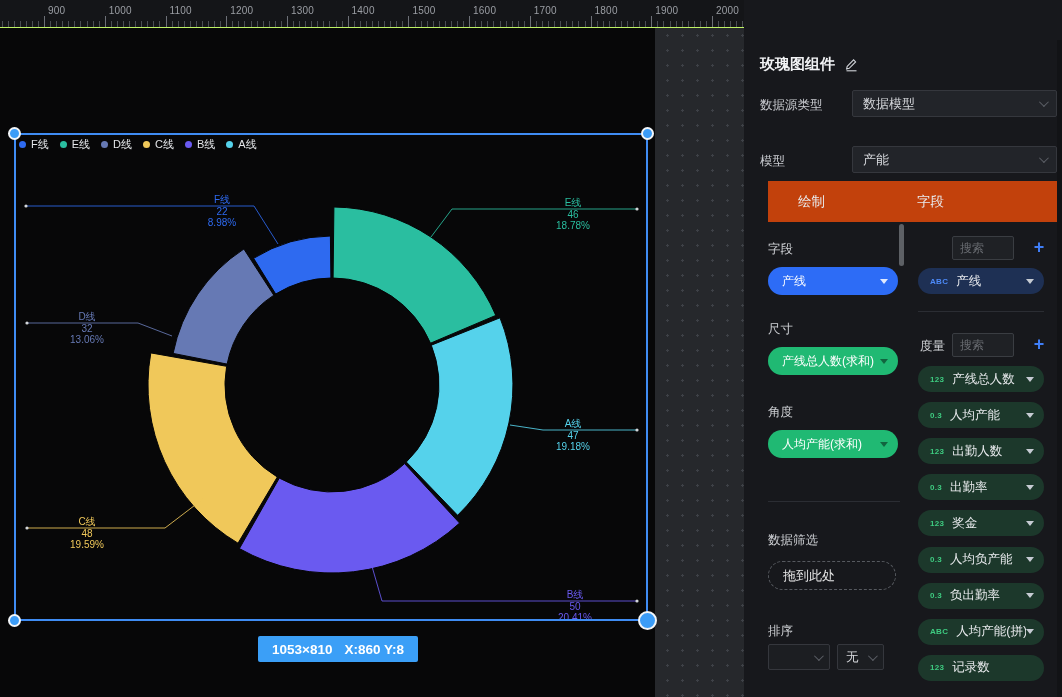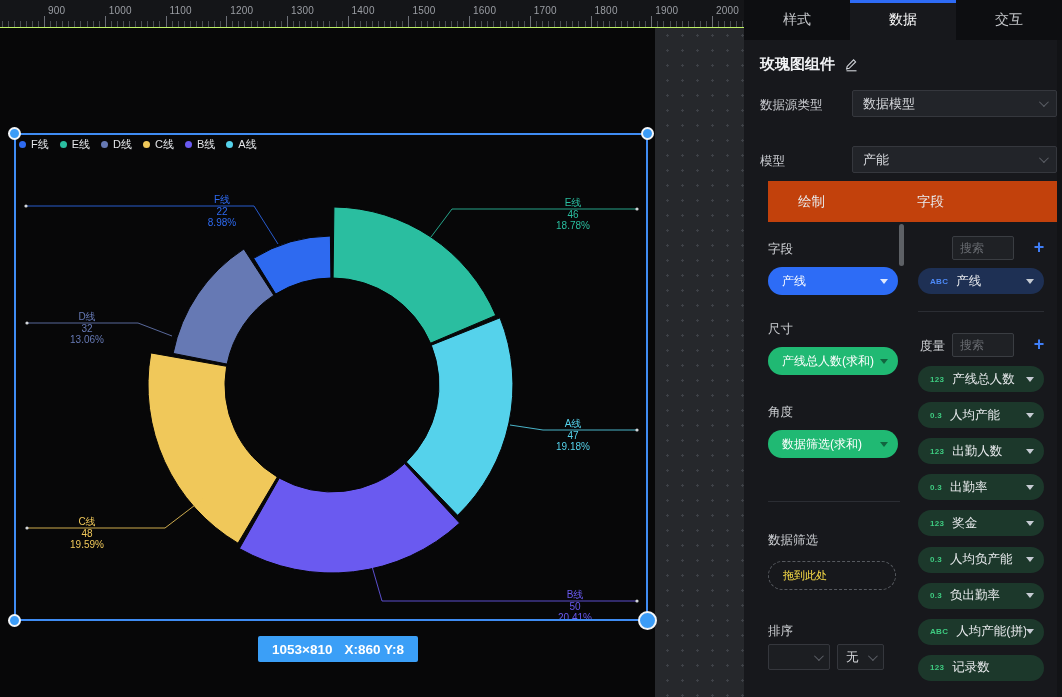--- a/index.html
+++ b/index.html
@@ -74,21 +74,21 @@
   .pill { position:absolute; height:28px; border-radius:14px; display:flex; align-items:center;
     padding:0 10px 0 14px; font-size:12px; color:#ffffff; cursor:pointer; white-space:nowrap; }
   .pill .tri { margin-left:auto; width:0; height:0; border-left:4px solid transparent;
     border-right:4px solid transparent; border-top:5px solid rgba(0,0,0,.45); }
   .pill-blue { left:24px; width:130px; background:#2d6cf6; }
   .pill-blue .tri { border-top-color:rgba(255,255,255,.85); }
   .pill-green { left:24px; width:130px; background:#20b973; }
 
   .dashed-box { position:absolute; left:24px; width:128px; height:29px; border:1px dashed #56595f;
     border-radius:15px; display:flex; align-items:center; padding:0 14px;
-    font-size:11px; color:#fde047; cursor:pointer; }
+    font-size:13px; color:#e5e5e5; cursor:pointer; }
 
   .mini-select { position:absolute; height:26px; background:#1c1e22; border:1px solid #35373d;
     border-radius:2px; display:flex; align-items:center; padding:0 8px;
     font-size:12.5px; color:#d7d9dd; cursor:pointer; }
 
   .divider-h { position:absolute; border-top:1px solid #2b2d33; }
 
   .search-input { position:absolute; width:62px; height:24px; background:#1f2125;
     border:1px solid #3a3d42; border-radius:2px; color:#d7d9dd; font-size:12px; padding:0 7px;
     font-family:inherit; }
@@ -330,25 +330,20 @@
     <div class="handle bl"></div>
     <div class="handle br"></div>
   </div>
 
   <div class="size-badge">
     <span>1053×810</span>
     <span>X:860 Y:8</span>
   </div>
 
   <div class="panel">
-    <div class="panel-tabs">
-        <div class="panel-tab">样式</div>
-        <div class="panel-tab active">数据</div>
-        <div class="panel-tab">交互</div>
-      </div>
 
     <div class="panel-title-row">
       <span class="panel-title">玫瑰图组件</span>
       <svg class="edit-icon" viewBox="0 0 15 15">
         <path d="M3.2 9.3 L9.6 2.9 L11.6 4.9 L5.2 11.3 L2.6 11.9 Z" fill="none" stroke="#d0d3d8" stroke-width="1.1"></path>
         <line x1="2.5" y1="13.8" x2="12.5" y2="13.8" stroke="#d0d3d8" stroke-width="1.1"></line>
       </svg>
     </div>
 
     <div class="form-label" style="top:97px;">数据源类型</div>
@@ -375,21 +370,21 @@
     </div>
 
     <div class="col-label" style="left:24px; top:321px;">尺寸</div>
     <div class="pill pill-green" style="top:347px;">
       <span>产线总人数(求和)</span>
       <span class="tri"></span>
     </div>
 
     <div class="col-label" style="left:24px; top:404px;">角度</div>
     <div class="pill pill-green" style="top:430px;">
-      <span>数据筛选(求和)</span>
+      <span>人均产能(求和)</span>
       <span class="tri"></span>
     </div>
 
     <div class="divider-h" style="left:24px; top:501px; width:132px;"></div>
 
     <div class="col-label" style="left:24px; top:532px;text-align:right;">数据筛选</div>
     <div class="dashed-box" style="top:561px;">
       <span>拖到此处</span>
     </div>
 

